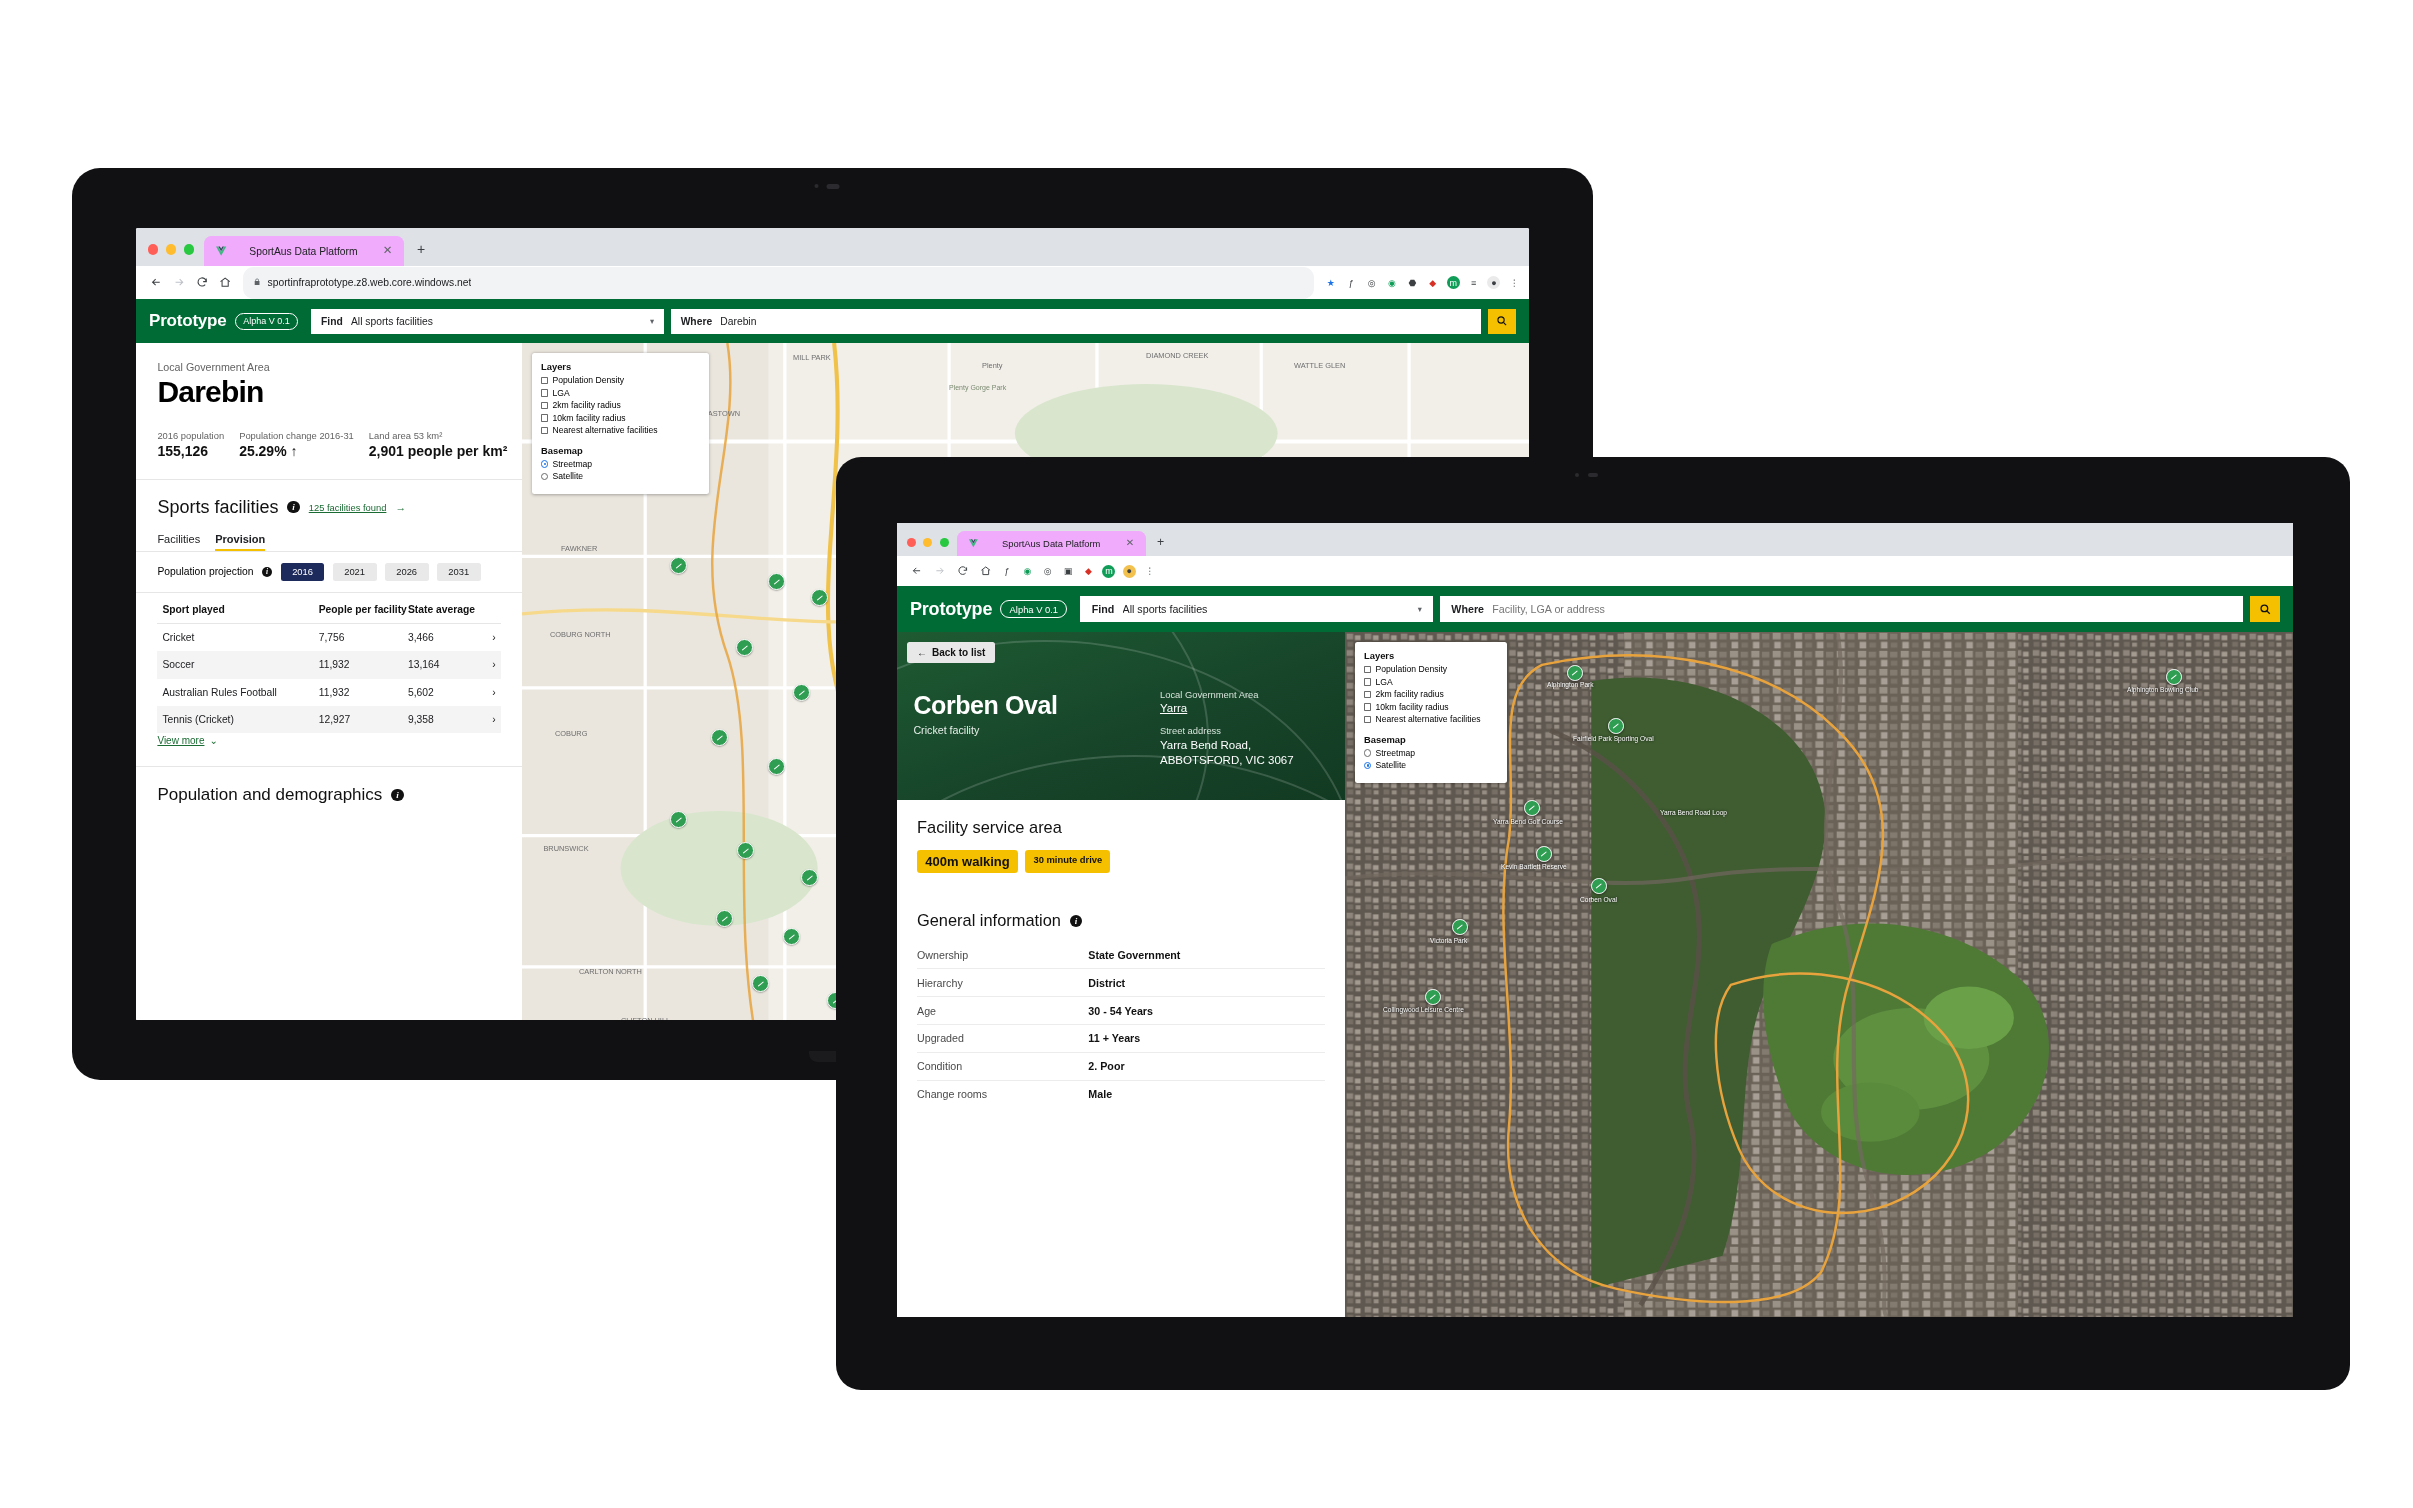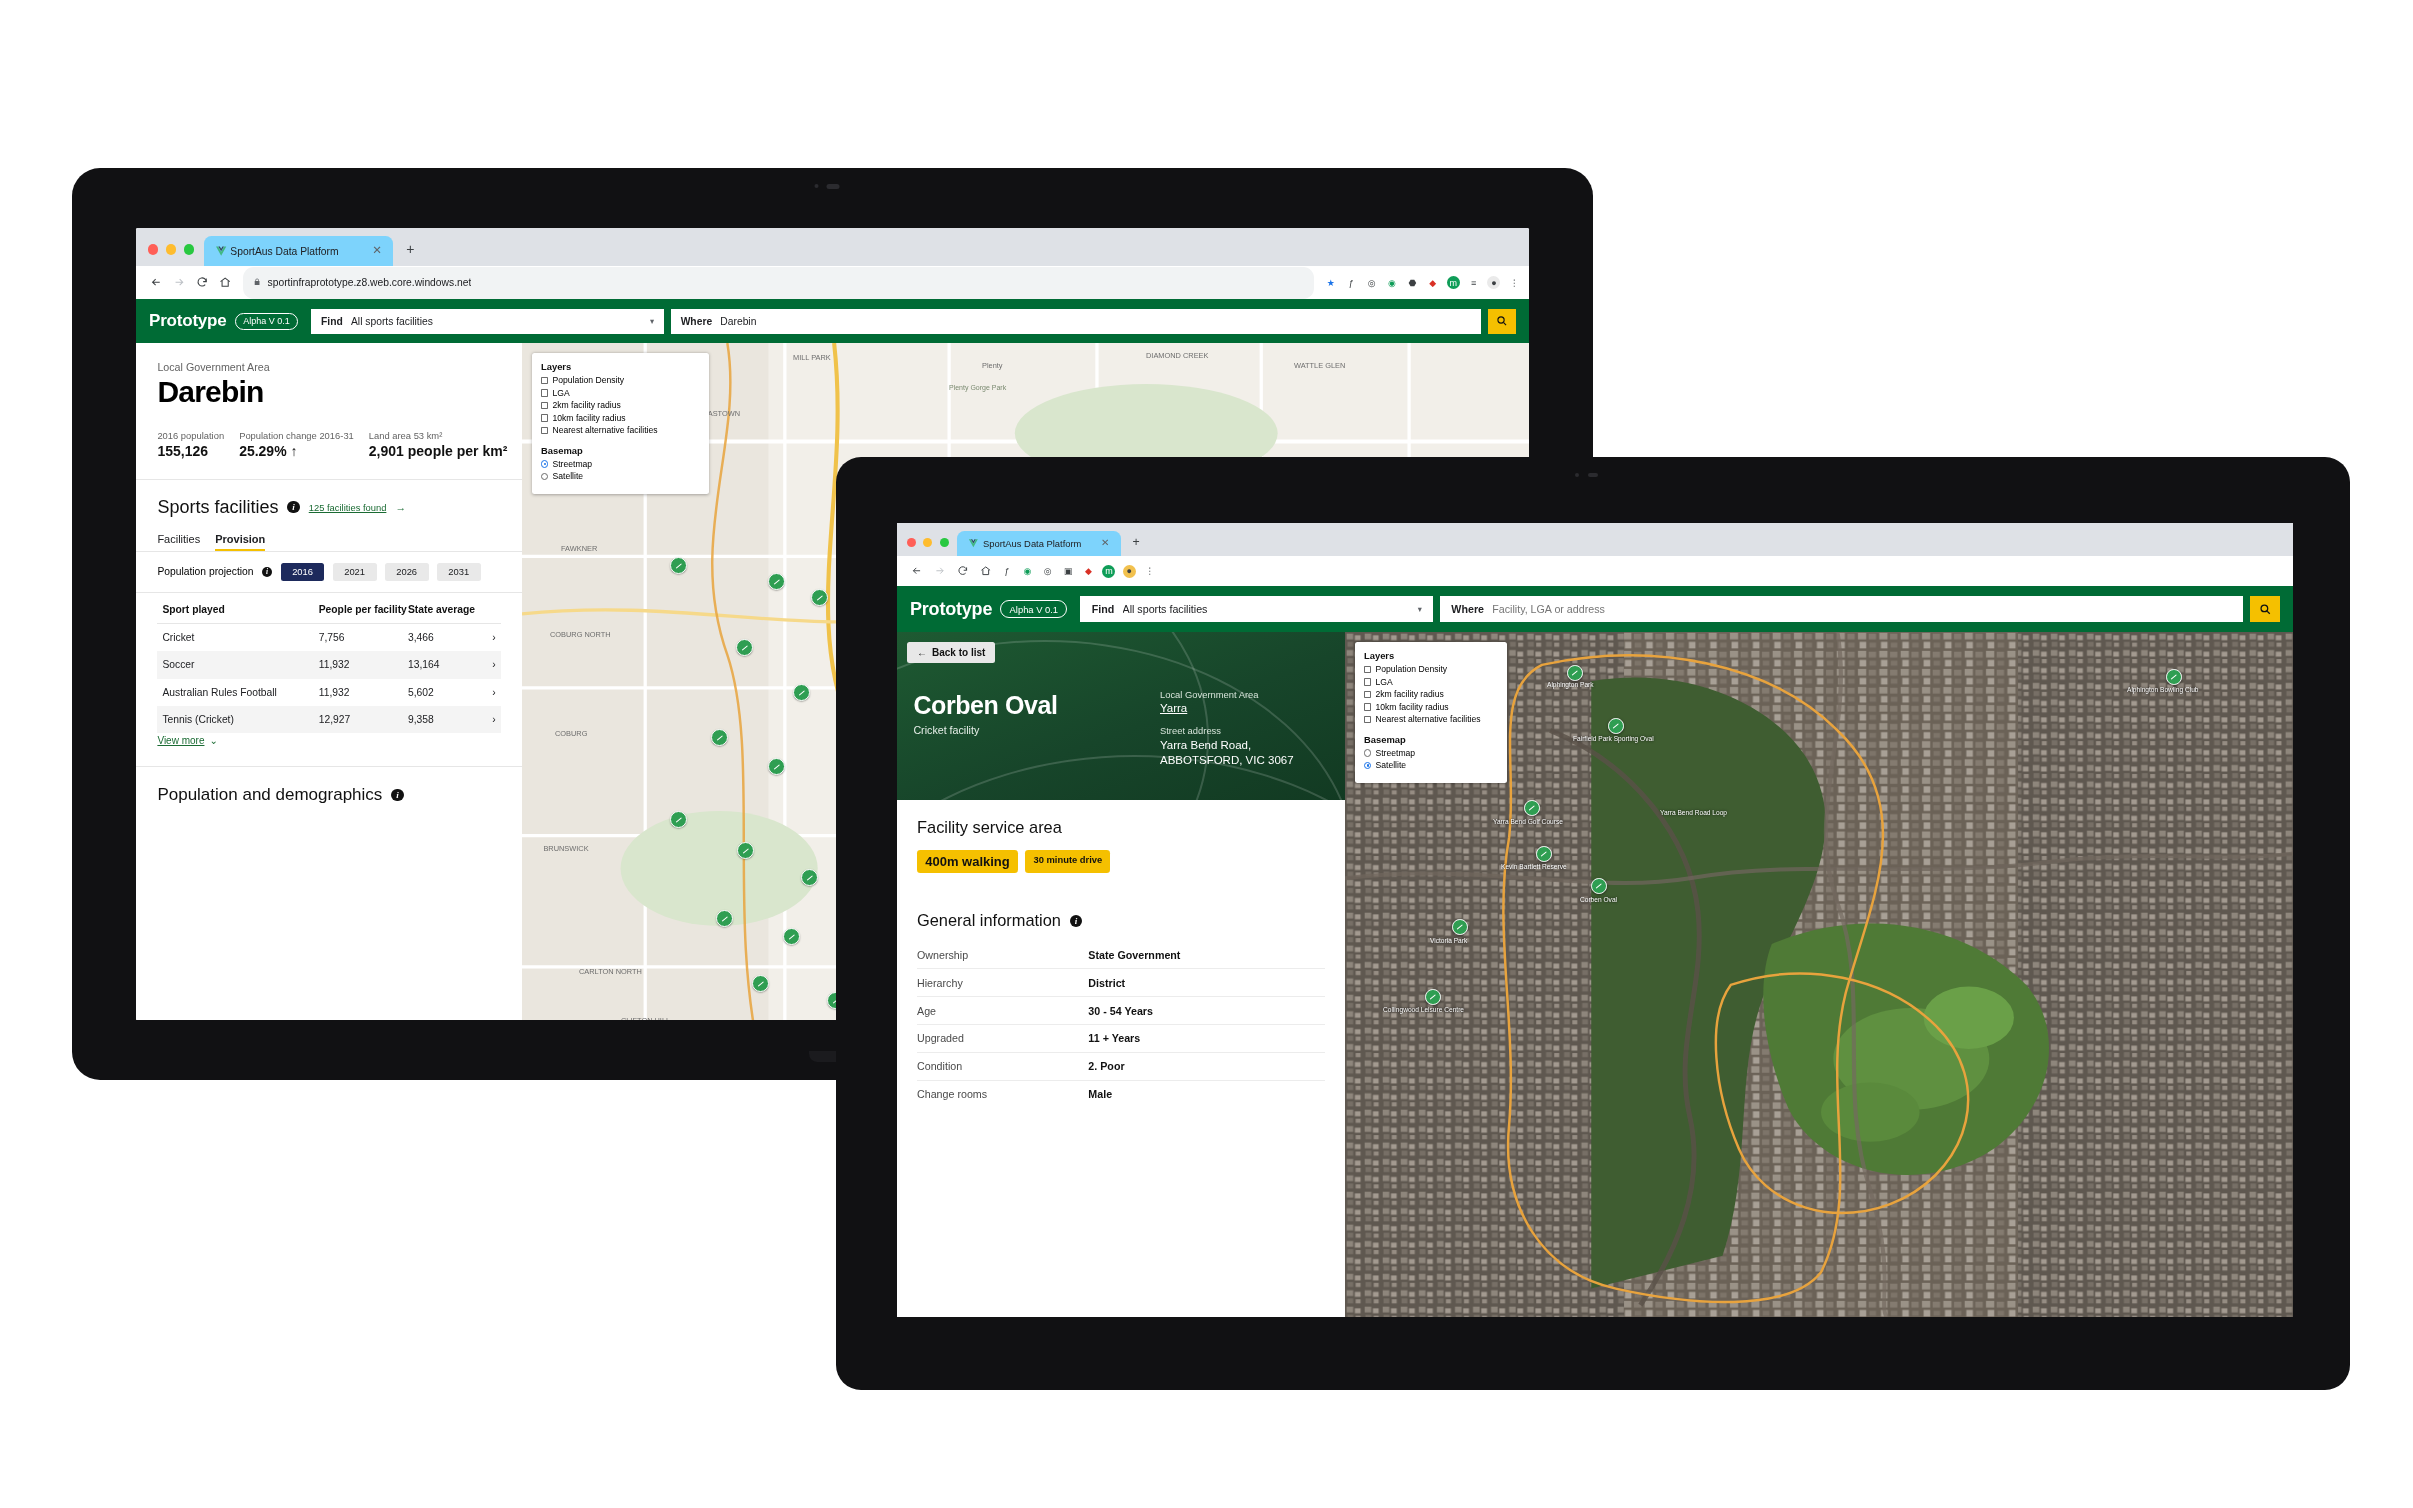--- a/index.html
+++ b/index.html
@@ -35,22 +35,22 @@
     position:absolute; left:61px; top:66px; width:1396px; height:794px;
     background:#fff; overflow:hidden;
   }
 
   
   .chrome-tabbar { background:#dee1e6; height:38px; position:relative; display:flex; align-items:flex-end; }
   .traffic { display:flex; gap:7.4px; padding:0 10px 11.5px 11.5px; align-items:center; }
   .dot { width:10.7px; height:10.7px; border-radius:50%; }
   .dot.r{background:#ff5f57;} .dot.y{background:#febc2e;} .dot.g{background:#28c840;}
   .tab {
-    height:30px; background:#7dd3fc; border-radius:7.4px 7.4px 0 0; display:flex; align-items:center;
-    gap:3px; padding:0 8.2px 0 10.7px; min-width:189px; position:relative;
+    height:30px; background:#f0abfc; border-radius:7.4px 7.4px 0 0; display:flex; align-items:center;
+    gap:22px; padding:0 8.2px 0 10.7px; min-width:189px; position:relative;
   }
   .tab-fav { width:12.3px; height:12.3px; flex:0 0 auto; }
   .tab-title { font-size:10.3px; color:#202124; white-space:nowrap; flex:1; }
   .tab-close { font-size:11.5px; color:#5f6368; line-height:1; padding:0 3.3px; }
   .newtab { font-size:14px; color:#3c4043; padding:0 11.5px 10px 13px; line-height:1;}
   .chrome-navbar { background:#fff; height:33px; display:flex; align-items:center; gap:0; padding:0 8.2px; }
   .navbtn { width:23px; height:23px; display:flex; align-items:center; justify-content:center;
             color:#3c4043; font-size:12.3px; }
   .navbtn.dim { color:#bdc1c6; }
   .omnibox { flex:1; height:32px; background:#f1f3f4; border-radius:10.7px; display:flex;

